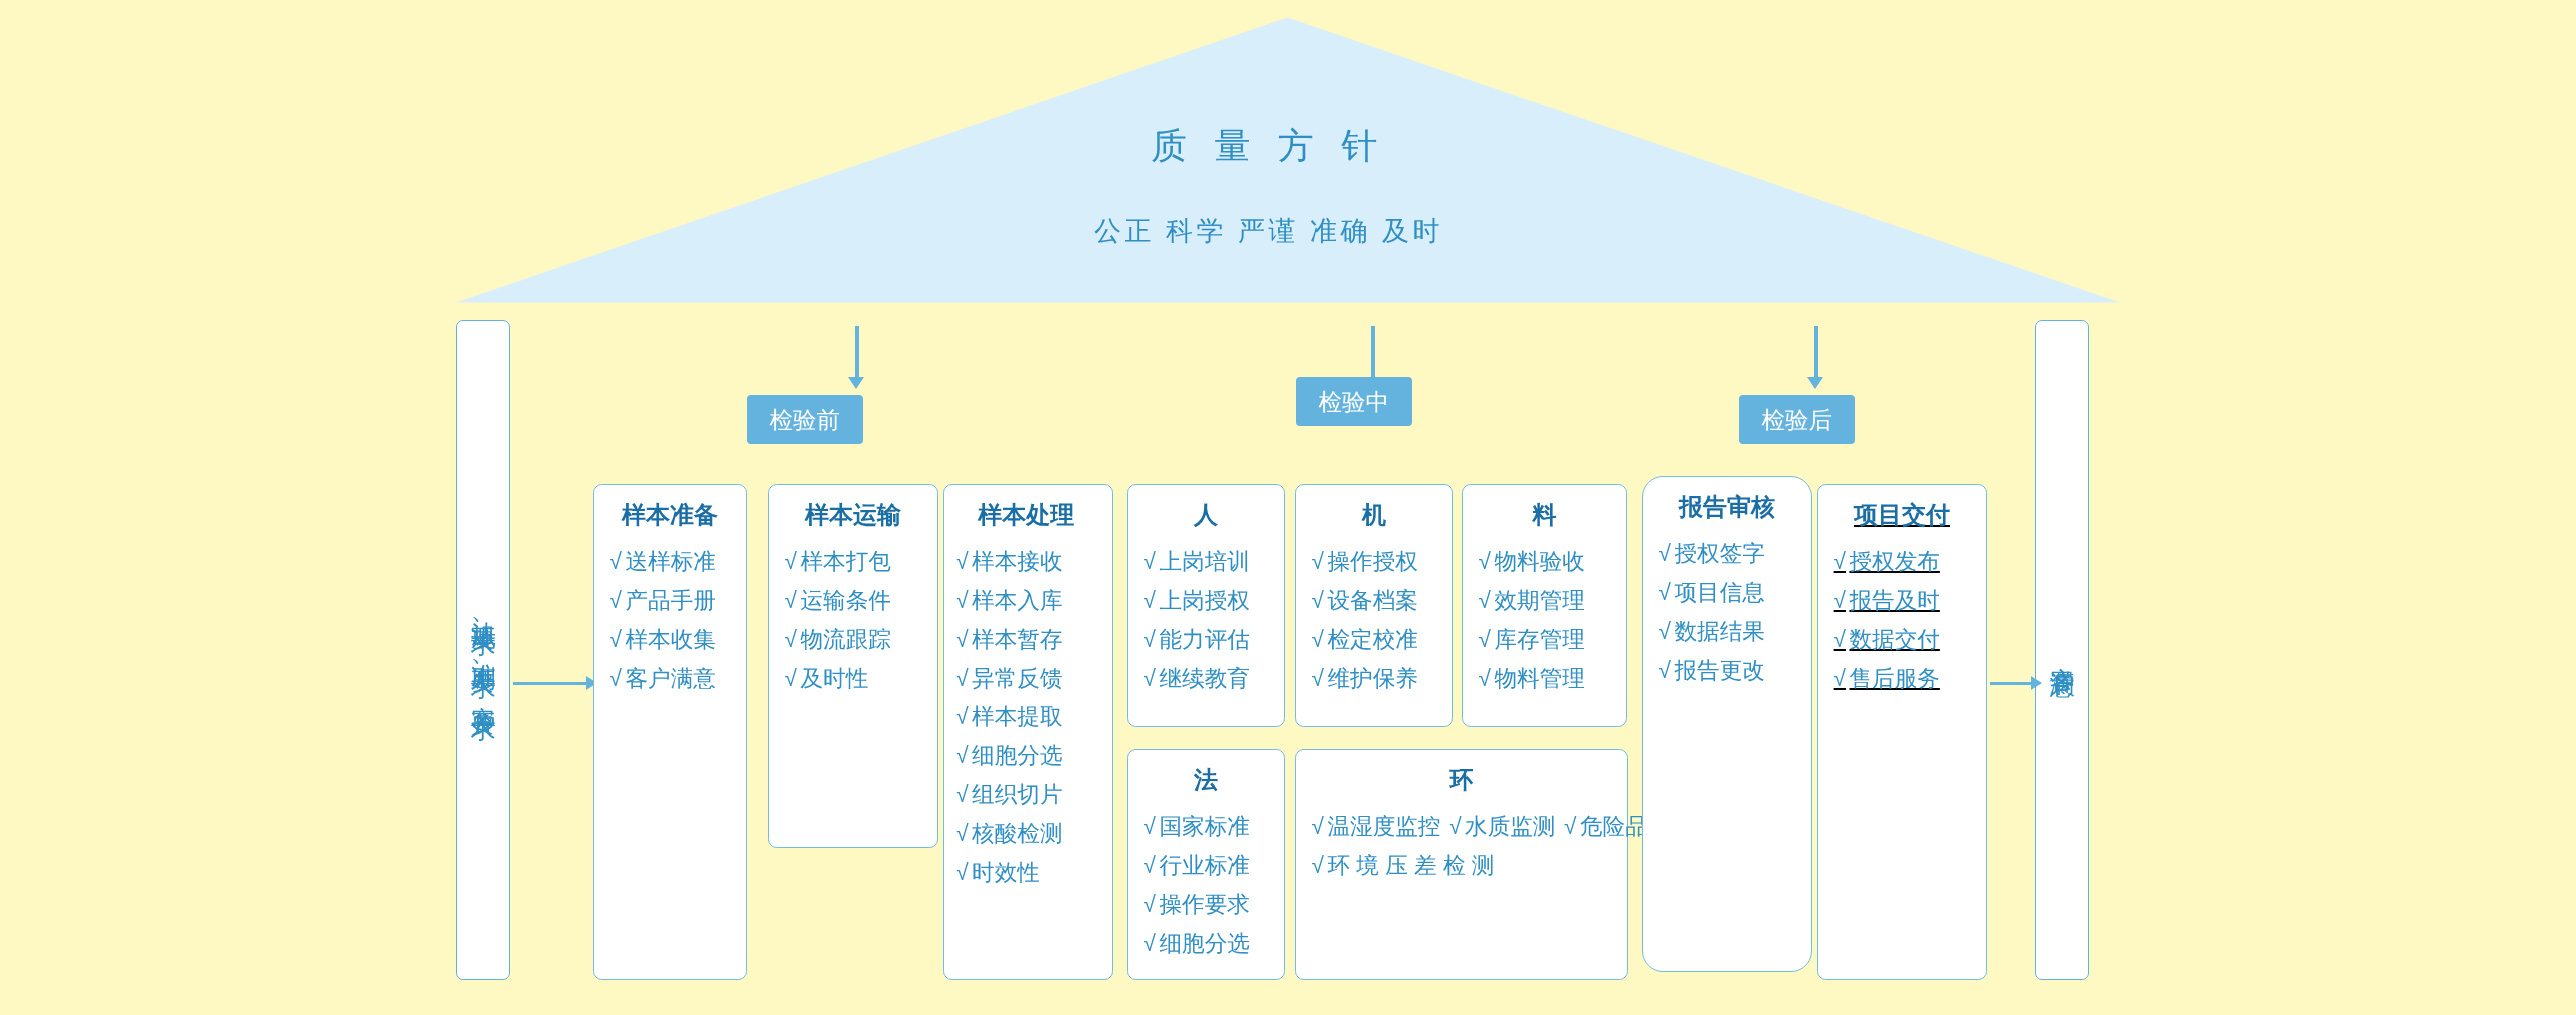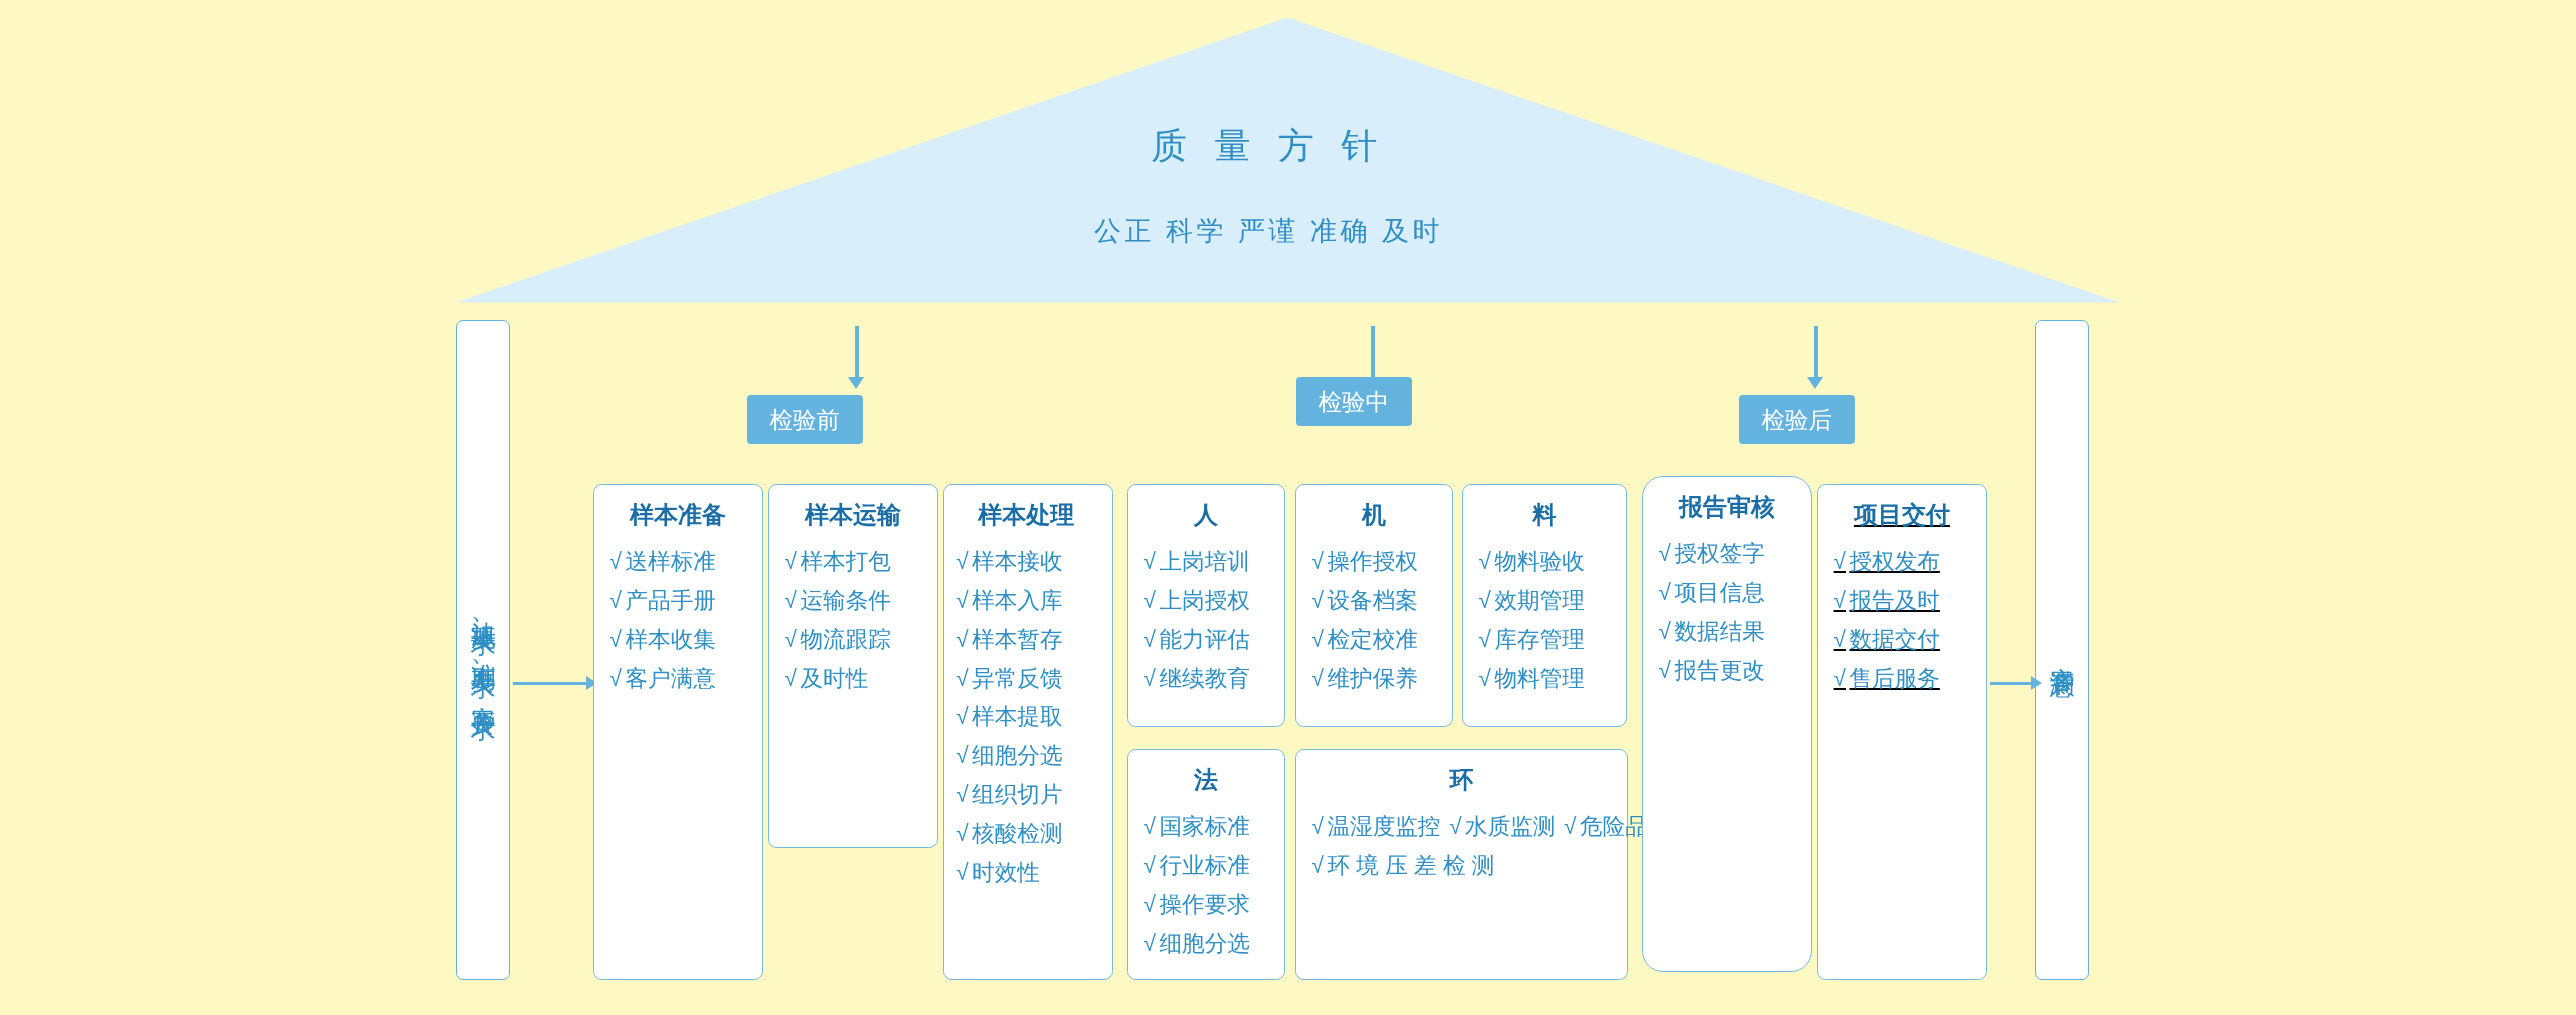--- a/index.html
+++ b/index.html
@@ -199,21 +199,21 @@
   <div class="arrow-right" id="arr-out"></div>
 
   <div class="arrow-down" id="arr-pre"></div>
   <div class="arrow-down" id="arr-mid"></div>
   <div class="arrow-down" id="arr-post"></div>
 
   <div class="stage-label" id="stage-pre">检验前</div>
   <div class="stage-label" id="stage-mid">检验中</div>
   <div class="stage-label" id="stage-post">检验后</div>
 
-  <div class="card" style="left:593px; top:484px; width:170px; height:496px;">
+  <div class="card" style="left:593px; top:484px; width:154px; height:496px;">
     <div class="card-title">样本准备</div>
     <div class="card-items">
       <div class="card-item"><span class="tick">√</span><span>送样标准</span></div>
       <div class="card-item"><span class="tick">√</span><span>产品手册</span></div>
       <div class="card-item"><span class="tick">√</span><span>样本收集</span></div>
       <div class="card-item"><span class="tick">√</span><span>客户满意</span></div>
     </div>
   </div>
 
   <div class="card" style="left:768px; top:484px; width:170px; height:364px;">

